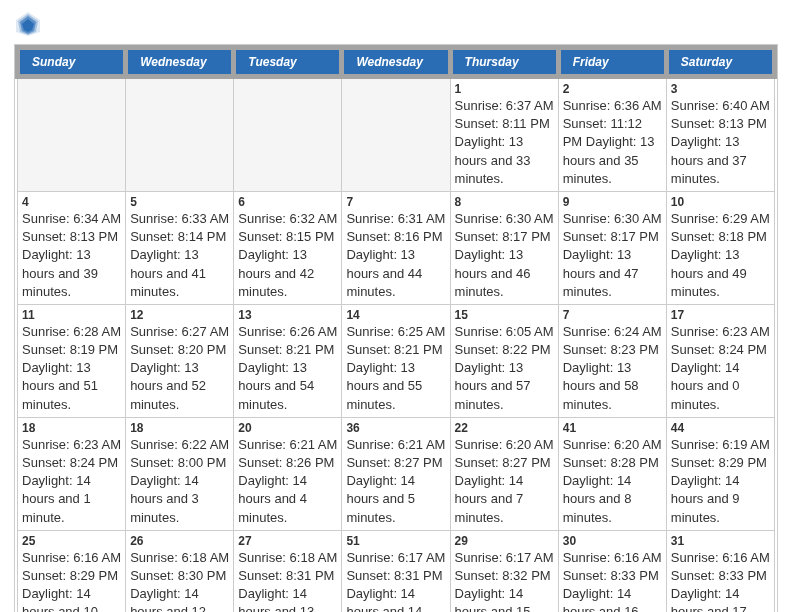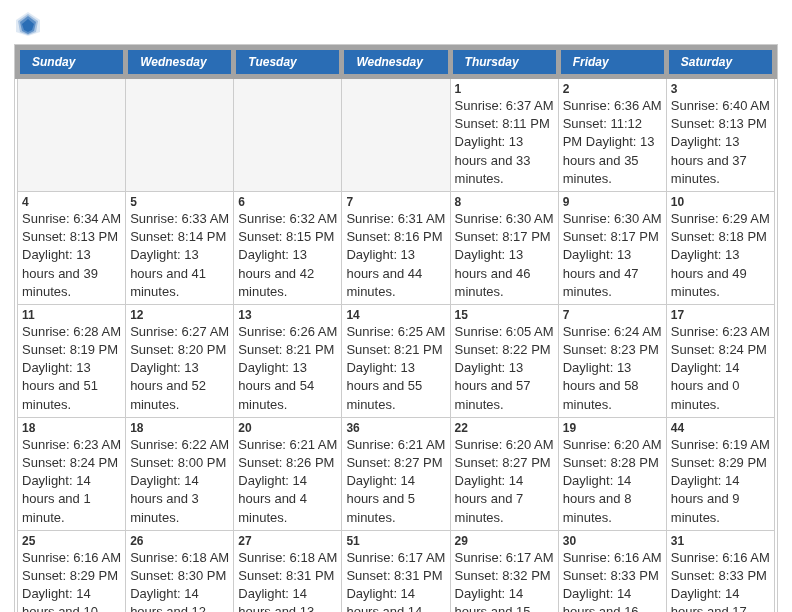--- a/index.html
+++ b/index.html
@@ -305,21 +305,21 @@
 and 5 minutes.</div>
             </td>
             <td class="day-cell">
               <span class="day-num">22</span>
               <div class="day-info">Sunrise: 6:20 AM
 Sunset: 8:27 PM
 Daylight: 14 hours
 and 7 minutes.</div>
             </td>
             <td class="day-cell">
-              <span class="day-num">19</span>
+              <span class="day-num">41</span>
               <div class="day-info">Sunrise: 6:20 AM
 Sunset: 8:28 PM
 Daylight: 14 hours
 and 8 minutes.</div>
             </td>
             <td class="day-cell">
               <span class="day-num">44</span>
               <div class="day-info">Sunrise: 6:19 AM
 Sunset: 8:29 PM
 Daylight: 14 hours

